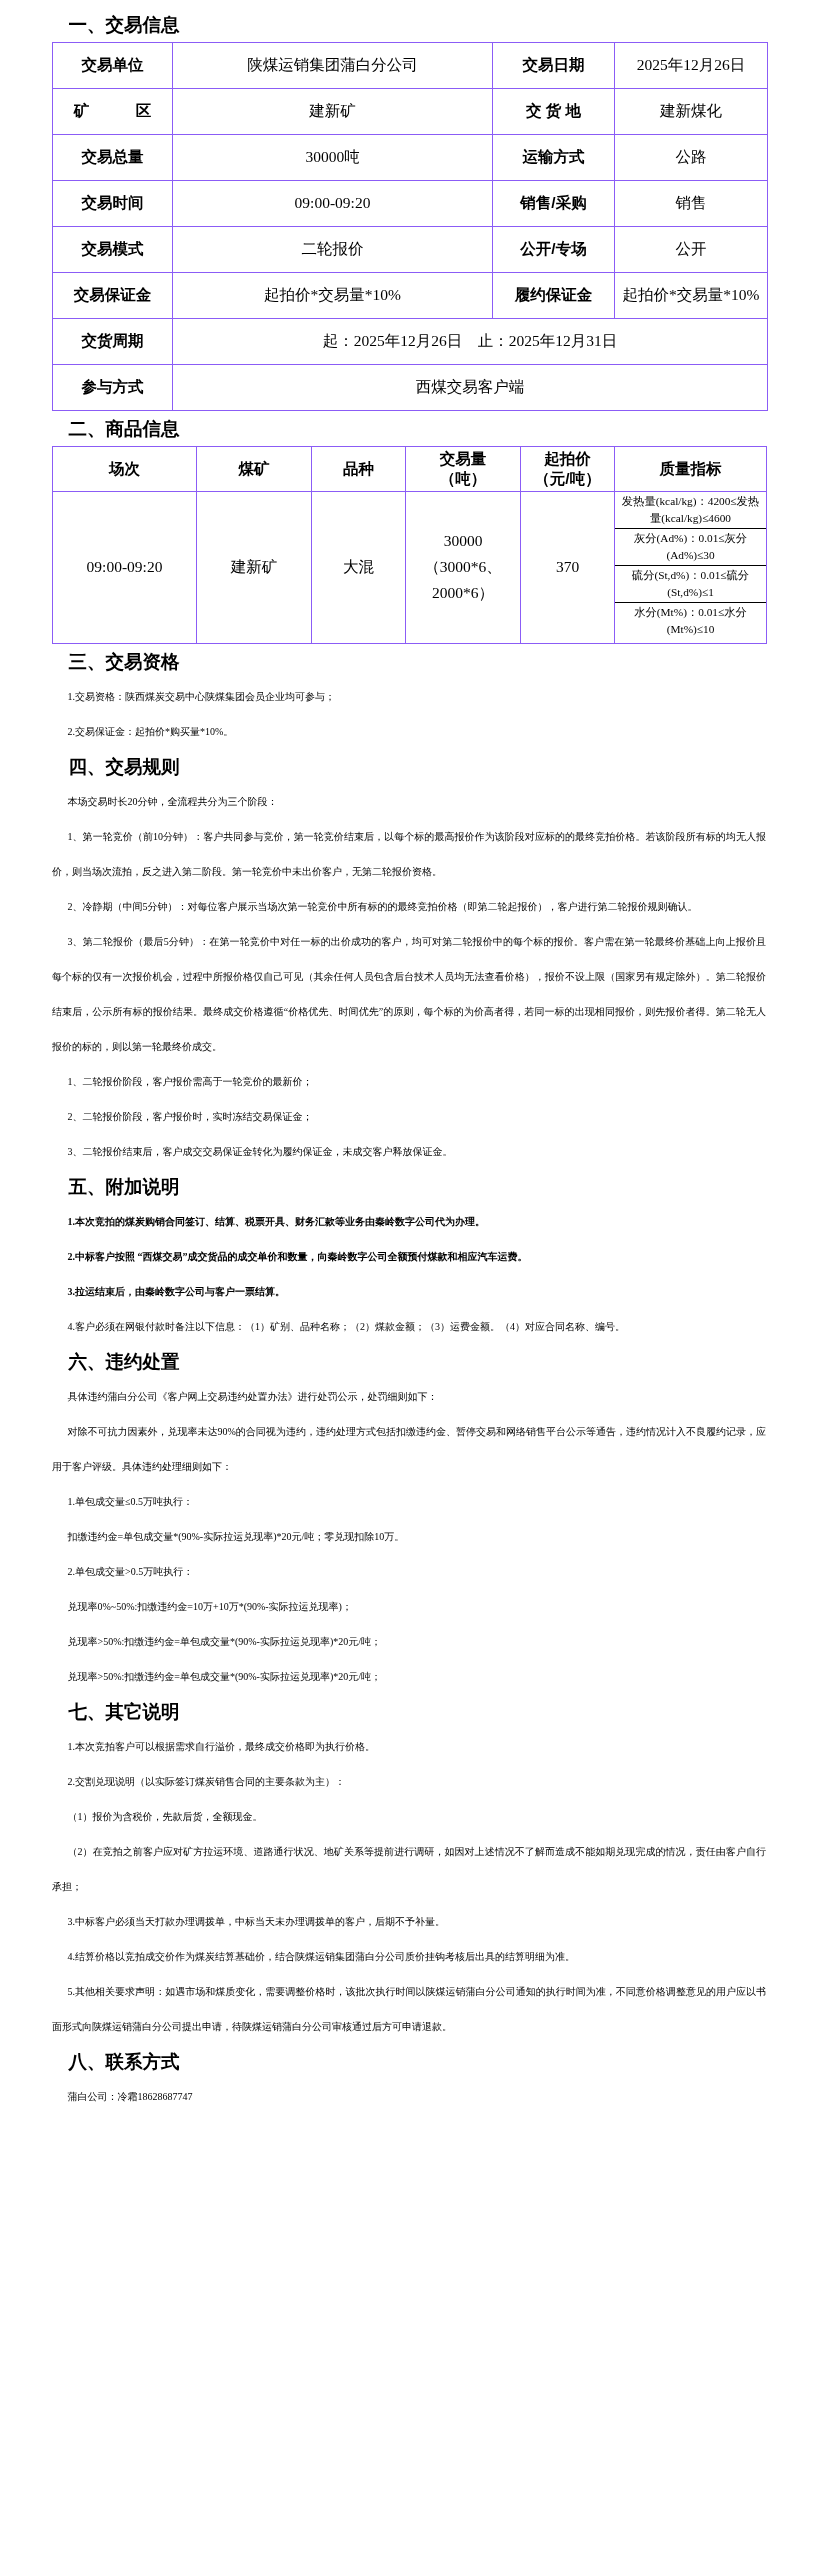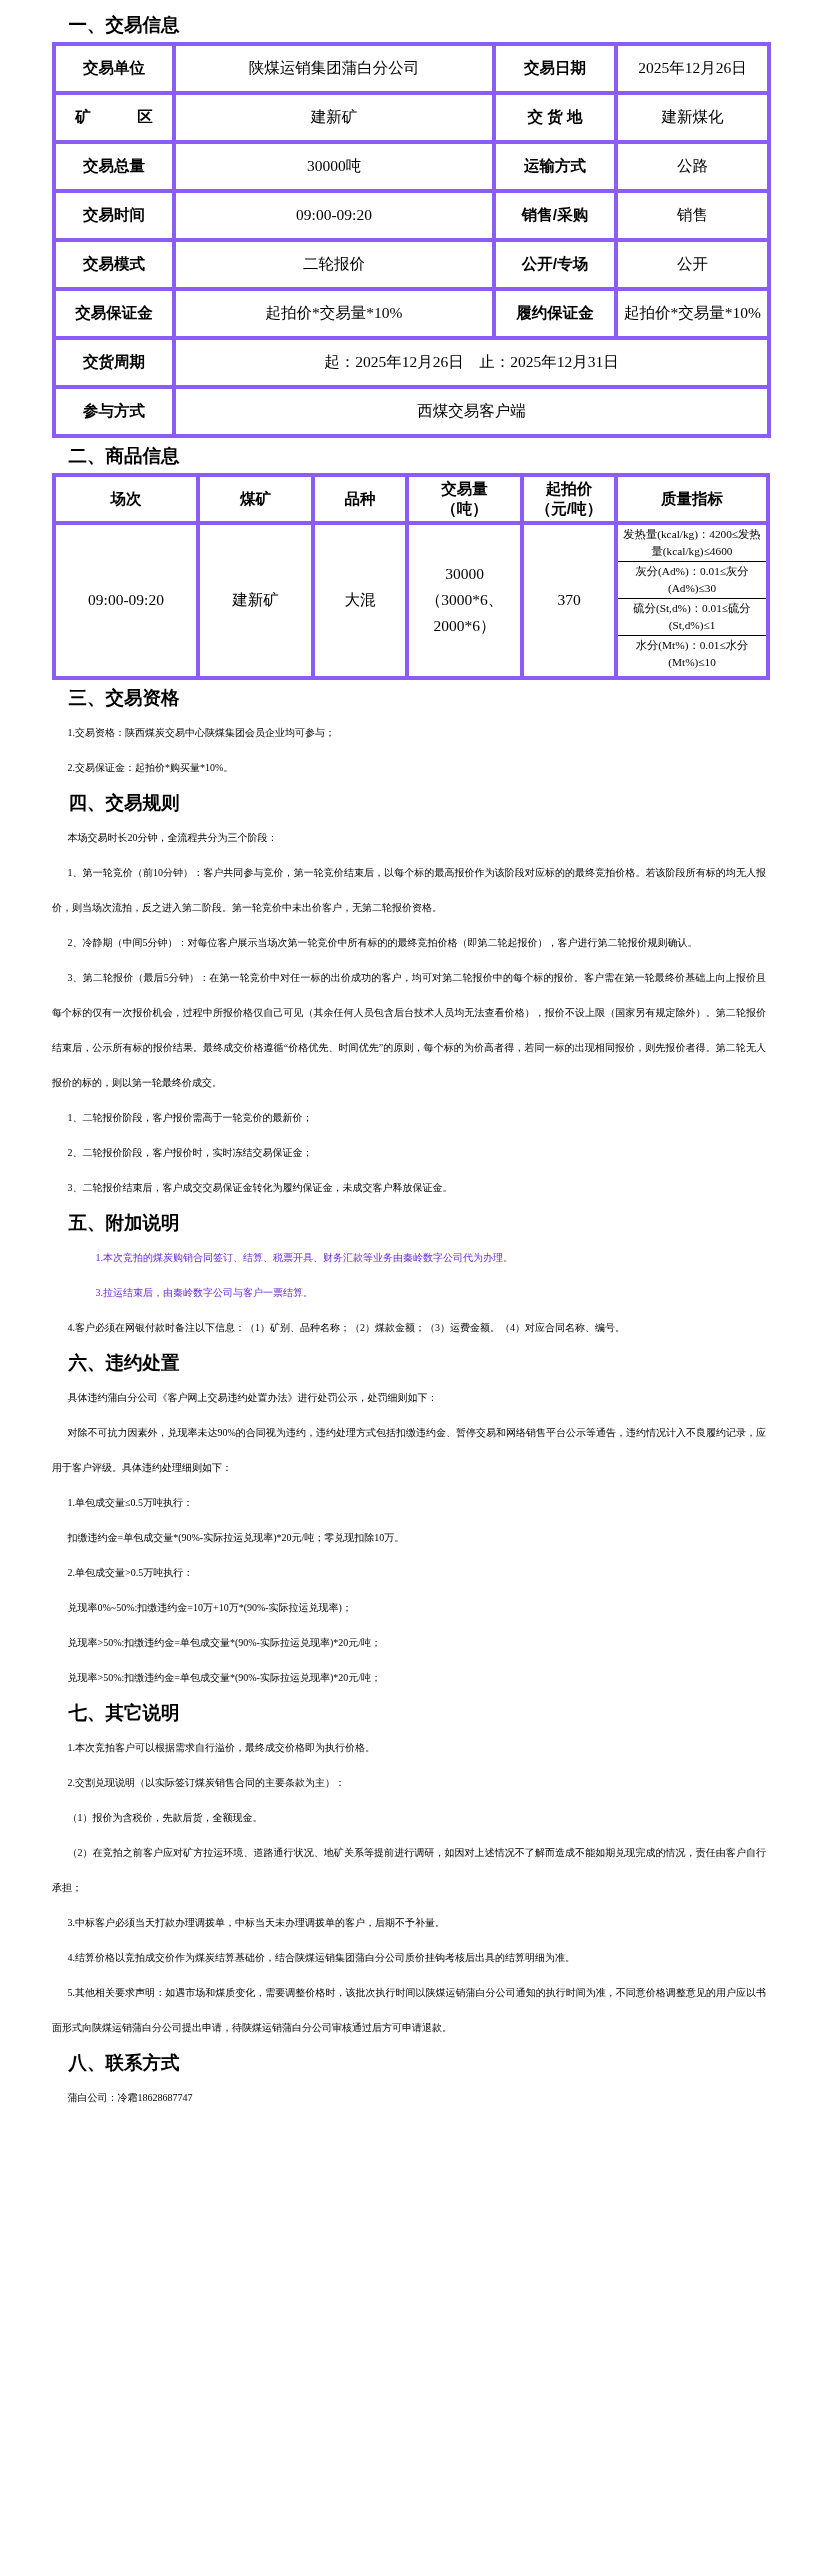--- a/index.html
+++ b/index.html
@@ -22,33 +22,33 @@
   }
 
   
   .line{
     font-size:10px;
     line-height:35px;
     margin:0;
     text-align:justify;
     text-indent:15.5px;
   }
-  .red{color:#6d28d9;font-weight:normal;margin-left:28px;}
+  .red{color:#000000;font-weight:bold;}
   .subhead{
     font-family:"Liberation Sans","DejaVu Sans",sans-serif;
     font-weight:bold;
     font-size:16px;
     line-height:35px;
     margin:35px 0 0 0;
     text-indent:15.5px;
   }
 
   
   table{border-collapse:collapse;width:715px;table-layout:fixed;background:#fff;}
-  td,th{border:4px solid #8b5cf6;vertical-align:middle;text-align:center;overflow:hidden;}
+  td,th{border:1px solid #8b5cf6;vertical-align:middle;text-align:center;overflow:hidden;}
 
   .info td{height:43px;font-size:15.5px;}
   .info td.lbl{
     font-family:"Liberation Sans","DejaVu Sans",sans-serif;
     font-weight:bold;
   }
   .info td.val{font-family:"Liberation Serif","DejaVu Serif",serif;font-weight:normal;}
 
   .product th{
     height:42px;
@@ -187,20 +187,21 @@
   <p class="line">本场交易时长20分钟，全流程共分为三个阶段：</p>
   <p class="line">1、第一轮竞价（前10分钟）：客户共同参与竞价，第一轮竞价结束后，以每个标的最高报价作为该阶段对应标的的最终竞拍价格。若该阶段所有标的均无人报价，则当场次流拍，反之进入第二阶段。第一轮竞价中未出价客户，无第二轮报价资格。</p>
   <p class="line">2、冷静期（中间5分钟）：对每位客户展示当场次第一轮竞价中所有标的的最终竞拍价格（即第二轮起报价），客户进行第二轮报价规则确认。</p>
   <p class="line">3、第二轮报价（最后5分钟）：在第一轮竞价中对任一标的出价成功的客户，均可对第二轮报价中的每个标的报价。客户需在第一轮最终价基础上向上报价且每个标的仅有一次报价机会，过程中所报价格仅自己可见（其余任何人员包含后台技术人员均无法查看价格），报价不设上限（国家另有规定除外）。第二轮报价结束后，公示所有标的报价结果。最终成交价格遵循“价格优先、时间优先”的原则，每个标的为价高者得，若同一标的出现相同报价，则先报价者得。第二轮无人报价的标的，则以第一轮最终价成交。</p>
   <p class="line">1、二轮报价阶段，客户报价需高于一轮竞价的最新价；</p>
   <p class="line">2、二轮报价阶段，客户报价时，实时冻结交易保证金；</p>
   <p class="line">3、二轮报价结束后，客户成交交易保证金转化为履约保证金，未成交客户释放保证金。</p>
 
   <h2 class="sec">五、附加说明</h2>
   <p class="line red">1.本次竞拍的煤炭购销合同签订、结算、税票开具、财务汇款等业务由秦岭数字公司代为办理。</p>
+  <p class="line red">2.中标客户按照 “西煤交易”成交货品的成交单价和数量，向秦岭数字公司全额预付煤款和相应汽车运费。</p>
   <p class="line red">3.拉运结束后，由秦岭数字公司与客户一票结算。</p>
   <p class="line">4.客户必须在网银付款时备注以下信息：（1）矿别、品种名称；（2）煤款金额；（3）运费金额。（4）对应合同名称、编号。</p>
 
   <h2 class="sec">六、违约处置</h2>
   <p class="line">具体违约蒲白分公司《客户网上交易违约处置办法》进行处罚公示，处罚细则如下：</p>
   <p class="line">对除不可抗力因素外，兑现率未达90%的合同视为违约，违约处理方式包括扣缴违约金、暂停交易和网络销售平台公示等通告，违约情况计入不良履约记录，应用于客户评级。具体违约处理细则如下：</p>
   <p class="line">1.单包成交量≤0.5万吨执行：</p>
   <p class="line">扣缴违约金=单包成交量*(90%-实际拉运兑现率)*20元/吨；零兑现扣除10万。</p>
   <p class="line">2.单包成交量&gt;0.5万吨执行：</p>
   <p class="line">兑现率0%~50%:扣缴违约金=10万+10万*(90%-实际拉运兑现率)；</p>

